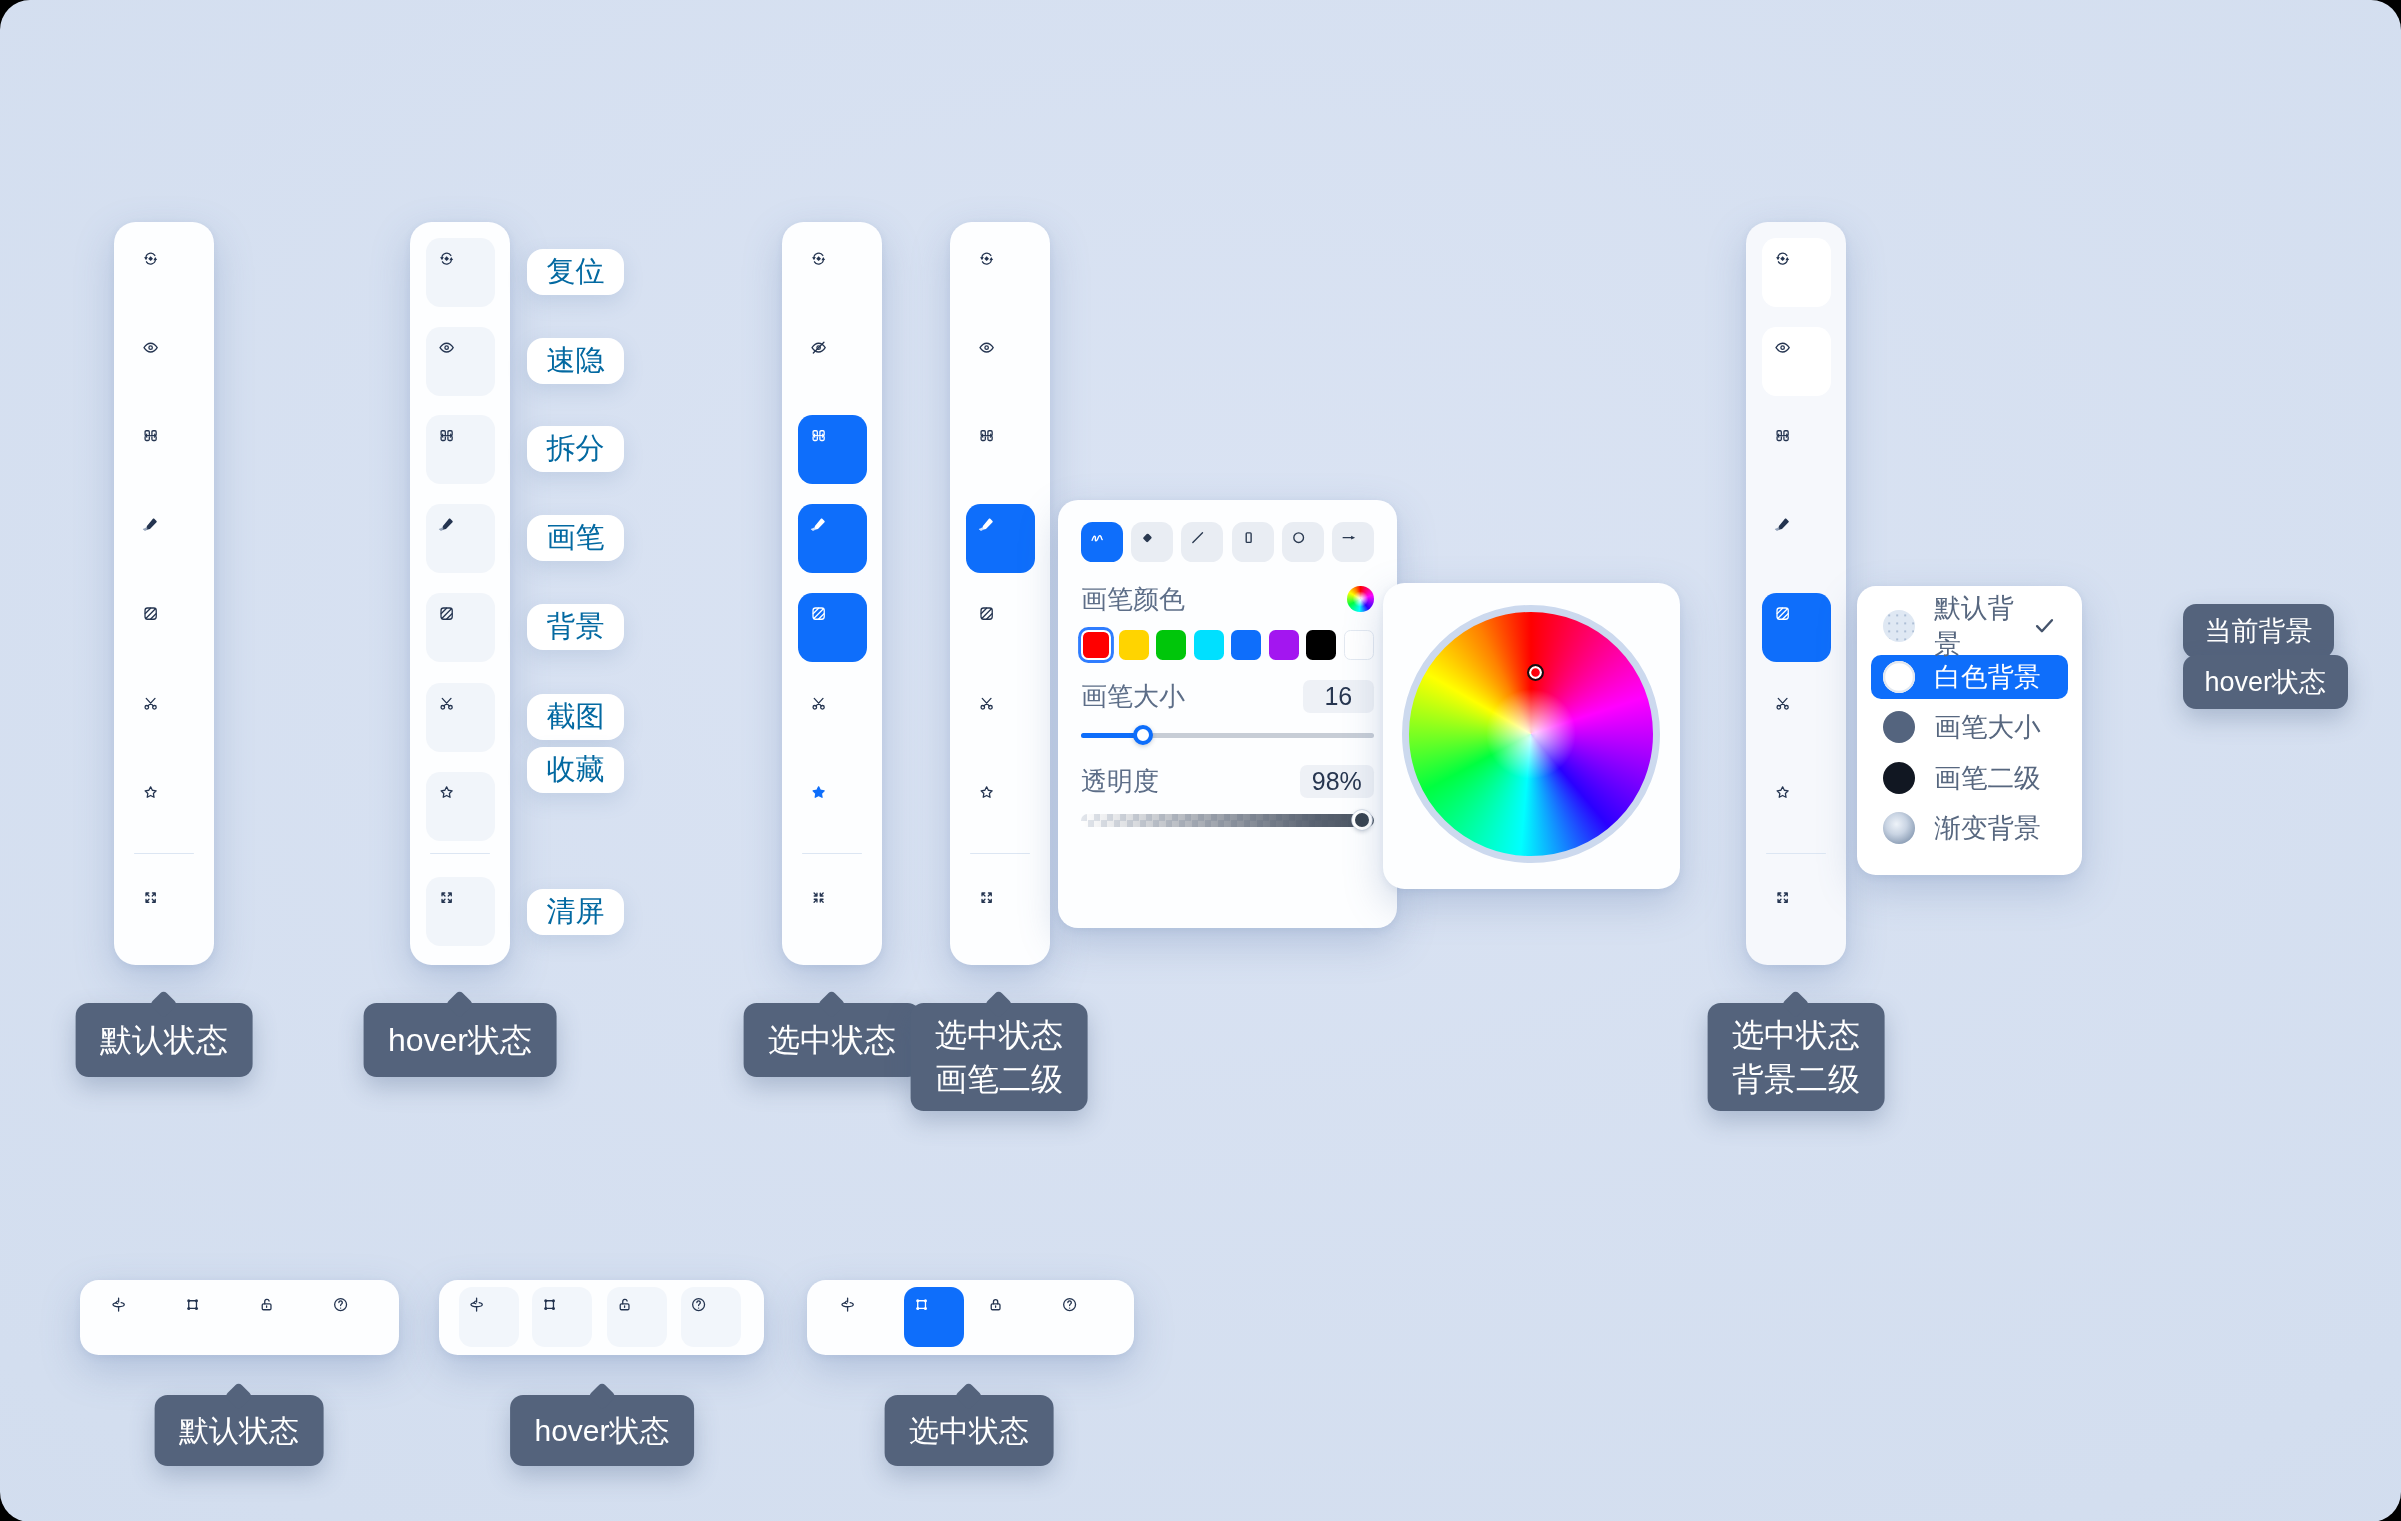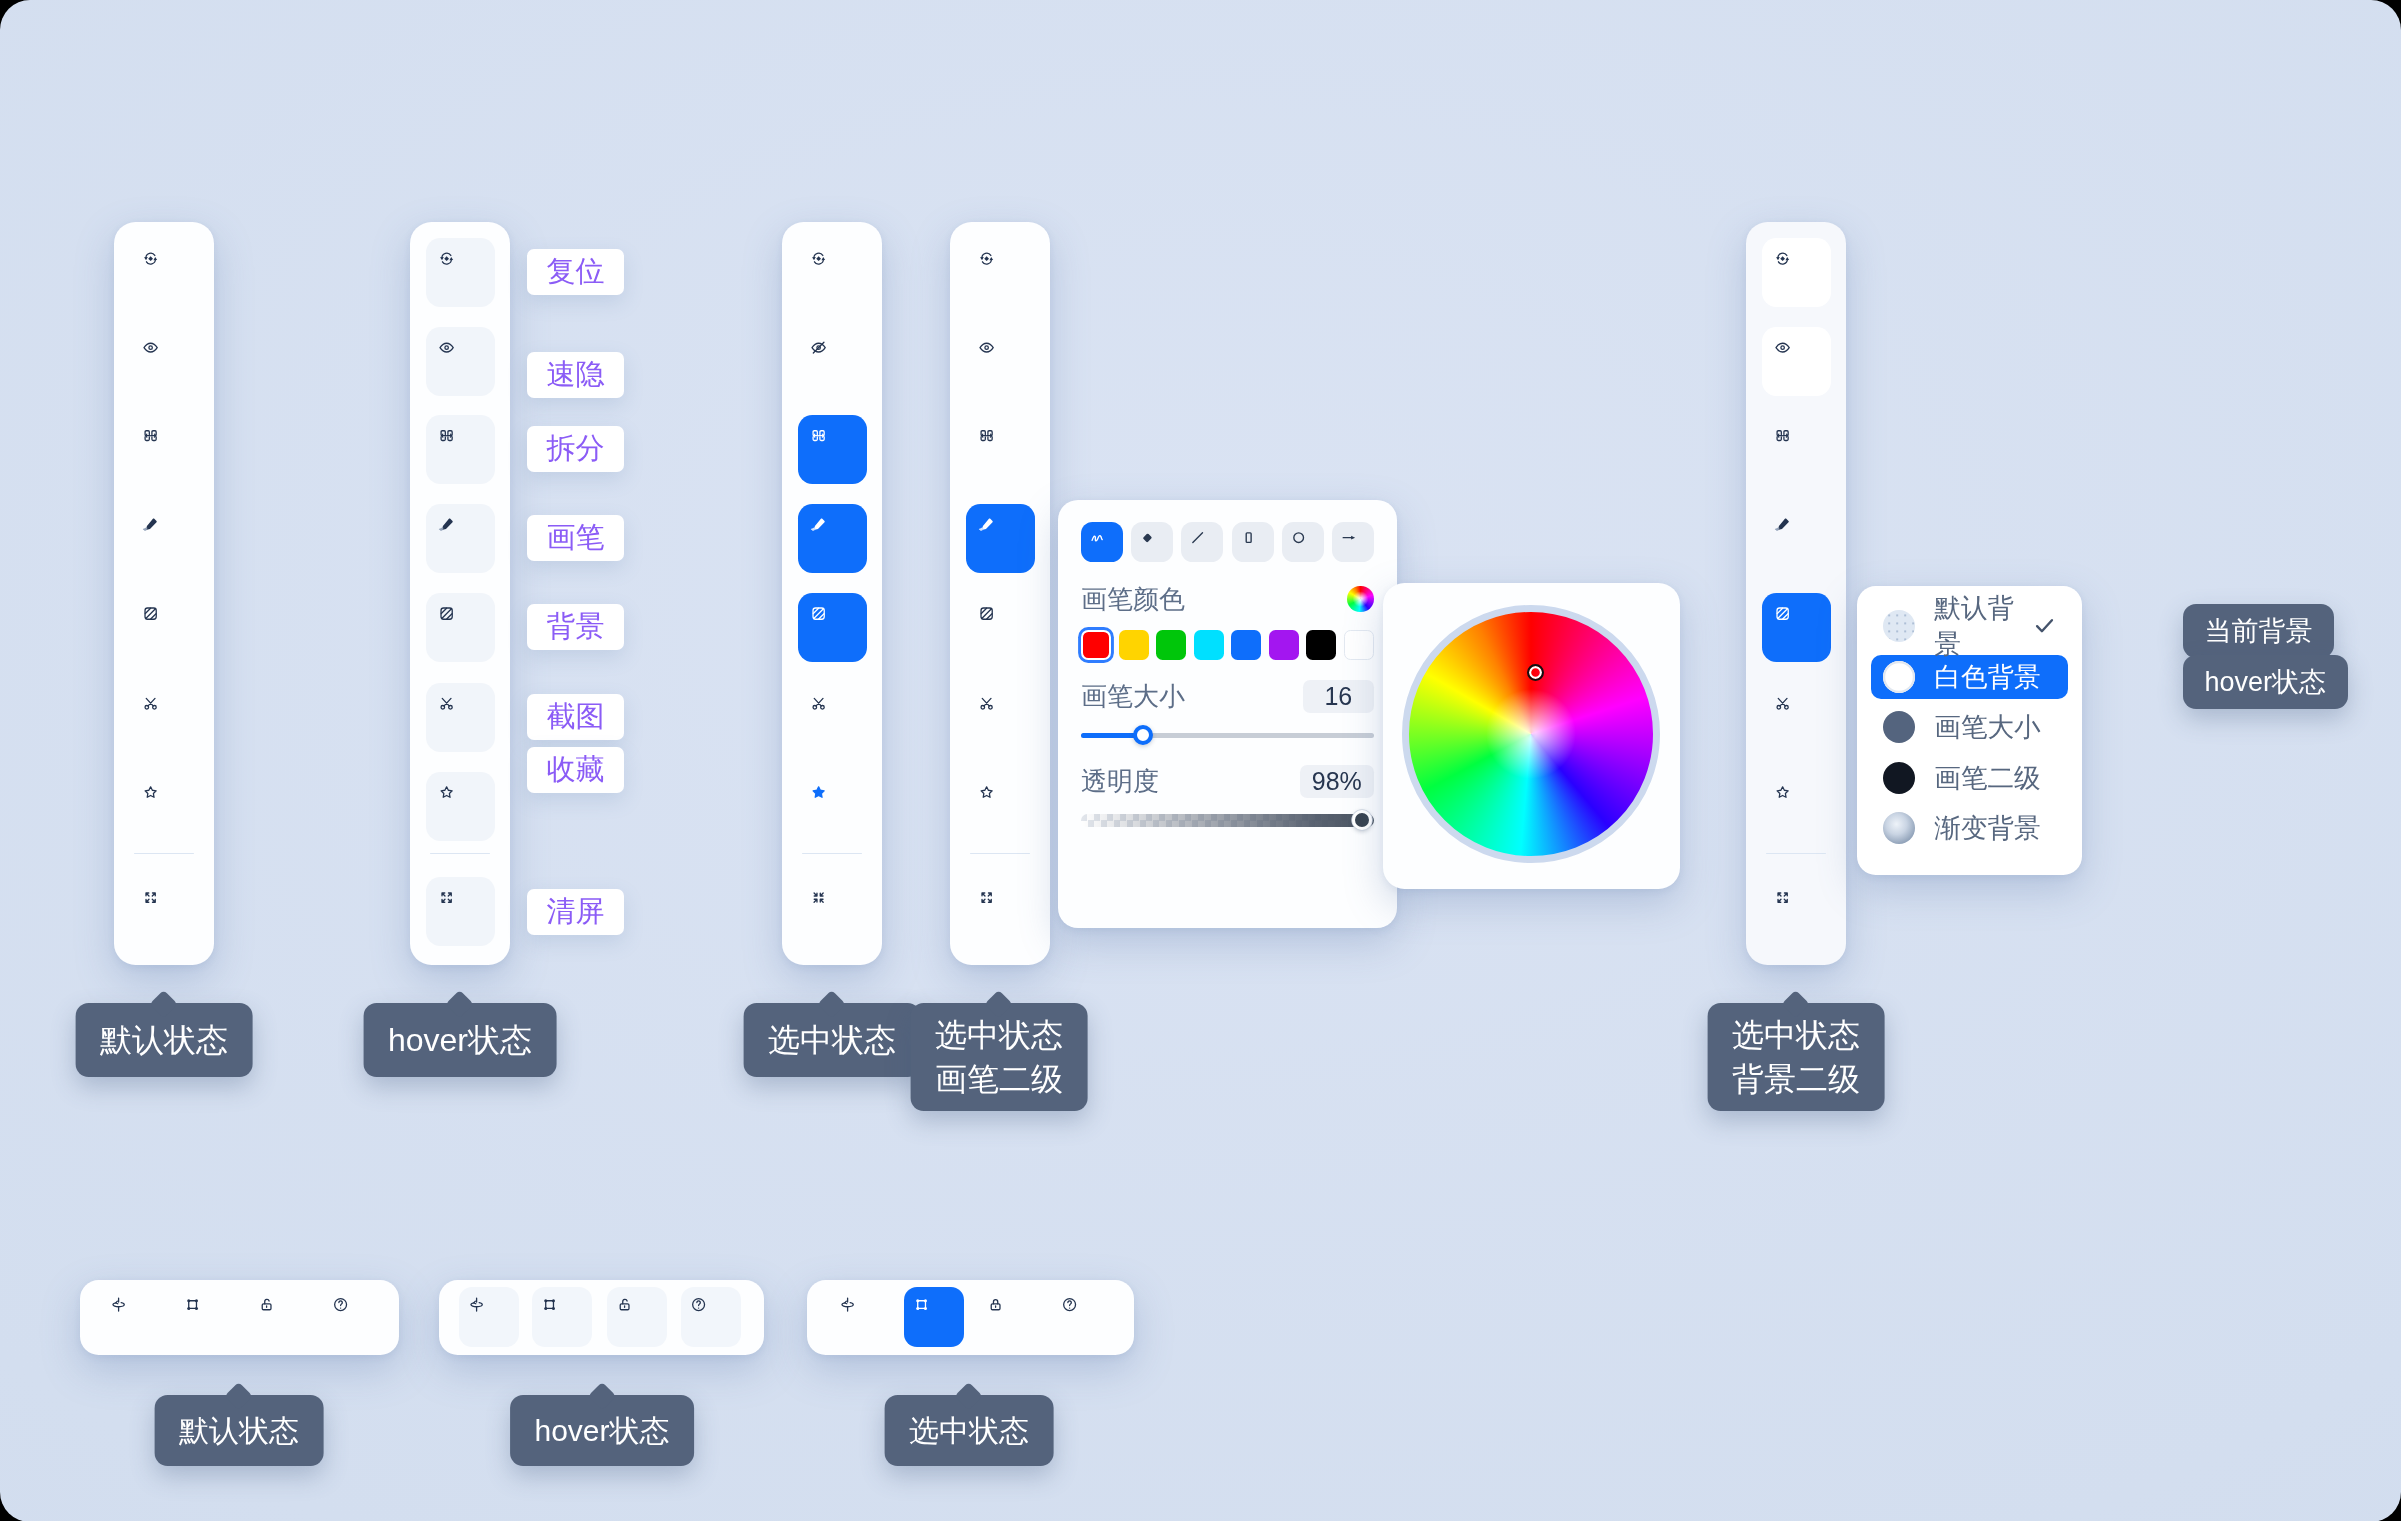--- a/index.html
+++ b/index.html
@@ -14,21 +14,21 @@
   .ti{position:absolute;left:16px;width:69px;height:69px;display:flex;align-items:center;justify-content:center;border-radius:14.4px;color:#243450;}
   .ti.tile{background:#f1f5fa;}
   .ti.tw{background:#ffffff;}
   .ti.sel{background:#0e6efb;color:#ffffff;--sq:#cfe2ff;}
   .ti.bluestar{color:#0e6efb;}
   .divider{position:absolute;left:20px;width:60px;height:1.4px;background:#dce6f3;border-radius:0.7px;}
   .ic{width:46px;height:46px;display:block;}
   .ic2{width:43px;height:43px;display:block;}
   
   .pill{position:absolute;left:527px;height:46px;display:inline-flex;align-items:center;padding:0 19.4px;background:#ffffff;
-        border-radius:7px;font-size:29px;color:#8b5cf6;box-shadow:0 7.2px 20px rgba(96,126,173,.18);white-space:nowrap;}
+        border-radius:16px;font-size:29px;color:#0369a1;box-shadow:0 7.2px 20px rgba(96,126,173,.18);white-space:nowrap;}
   
   .slabel{position:absolute;transform:translateX(-50%);background:#54637c;color:#fff;border-radius:13px;
           padding:15px 24.4px;font-size:32px;line-height:1.38;text-align:center;white-space:nowrap;
           box-shadow:0 10px 24.4px rgba(70,92,128,.30);}
   .tip-top::before{content:"";position:absolute;top:-8.6px;left:50%;transform:translateX(-50%) rotate(45deg);
           width:20px;height:20px;background:#54637c;border-radius:4.3px;z-index:-1;}
   .tip-left::before{content:"";position:absolute;left:-8px;top:50%;transform:translateY(-50%) rotate(45deg);
           width:18.7px;height:18.7px;background:#54637c;border-radius:4.3px;z-index:-1;}
   
   .panel{left:1058px;top:500px;width:339px;height:428px;border-radius:20px;padding:21.5px 23px;box-sizing:border-box;z-index:2;}
@@ -294,21 +294,21 @@
         </svg>
       </div>
     <div class="divider" style="top:631px"></div>
     <div class="ti tile" style="top:655px">
         <svg class="ic" viewBox="0 0 64 64" width="46" height="46">
           <use href="#i-expand"></use>
         </svg>
       </div>
   </div>
   <div class="pill" style="top:249px">复位</div>
-  <div class="pill" style="top:352px">速隐</div>
+  <div class="pill" style="top:338px">速隐</div>
   <div class="pill" style="top:426px">拆分</div>
   <div class="pill" style="top:515px">画笔</div>
   <div class="pill" style="top:604px">背景</div>
   <div class="pill" style="top:694px">截图</div>
   <div class="pill" style="top:747px">收藏</div>
   <div class="pill" style="top:889px">清屏</div>
 
   <div class="card tb" style="left:782px;top:222px">
     <div class="ti" style="top:16px">
         <svg class="ic" viewBox="0 0 64 64" width="46" height="46">

